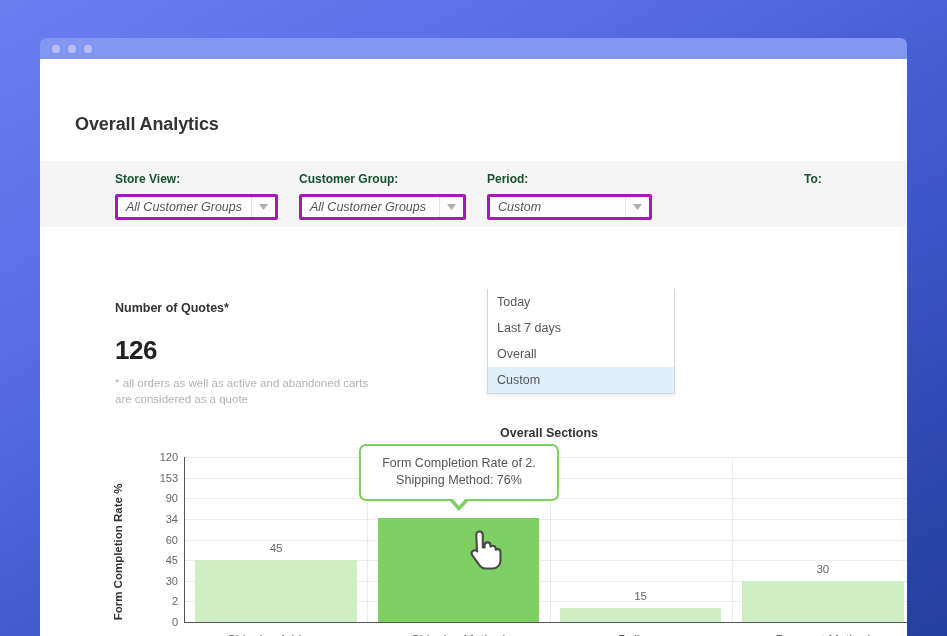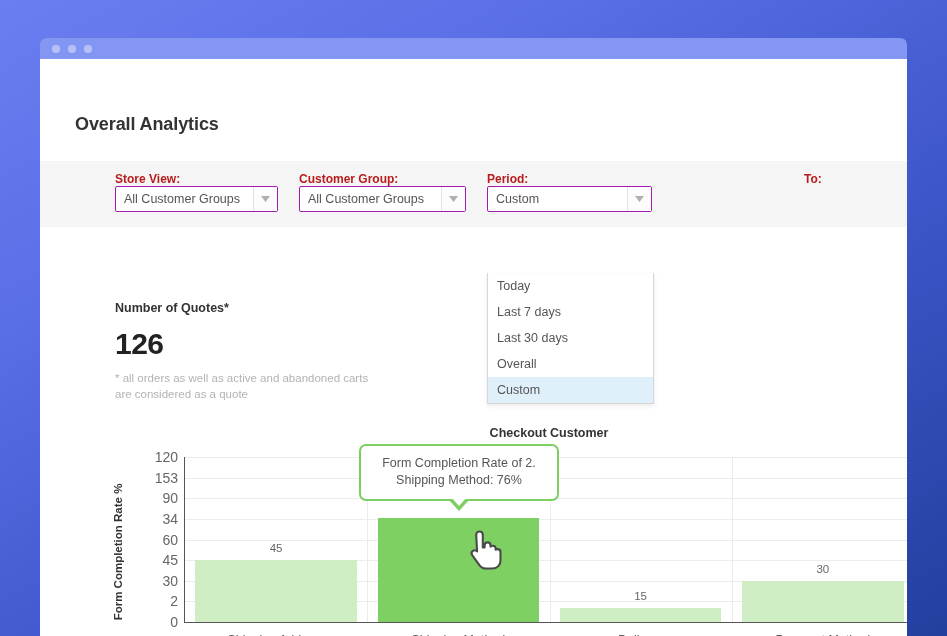--- a/index.html
+++ b/index.html
@@ -71,31 +71,32 @@
     height: 66px;
     background: #f5f5f5;
   }
   .filter {
     position: absolute;
     top: 11px;
   }
   .filter-label {
     font-size: 12px;
     font-weight: bold;
-    color: #b91c1c;
-    margin-bottom: 0;
+    color: #14532d;
+    margin-bottom: 8px;
     display: block;
   }
   .select {
     display: flex;
     height: 26px;
     background: #ffffff;
-    border: 1px solid #a21caf;
+    border: 3px solid #a21caf;
     border-radius: 2px;
     align-items: stretch;
+    font-style: italic;
   }
   .select-value {
     flex: 1;
     display: flex;
     align-items: center;
     padding: 0 8px;
     font-size: 12.5px;
     color: #555555;
     white-space: nowrap;
     overflow: hidden;
@@ -114,22 +115,22 @@
   #filter-storeview { left: 75px; width: 163px; }
   #filter-customergroup { left: 259px; width: 167px; }
   #filter-period { left: 447px; width: 165px; }
   #filter-from { left: 633px; width: 110px; }
   #filter-to { left: 764px; width: 110px; }
 
   
   #period-dropdown {
     position: absolute;
     left: 447px;
-    top: 214px;
-    width: 167px;
+    top: 230px;
+    width: 188px;
     background: #ffffff;
     border: 1px solid #d6d6d6;
     border-top: none;
     box-shadow: 0 2px 5px rgba(0,0,0,0.08);
     z-index: 40;
   }
   .dropdown-option {
     height: 26px;
     display: flex;
     align-items: center;
@@ -142,24 +143,24 @@
   }
 
   
   #kpi { position: absolute; left: 75px; top: 242px; width: 340px; }
   #kpi-label {
     font-size: 12.5px;
     font-weight: bold;
     color: #333333;
   }
   #kpi-value {
-    font-size: 30px;
+    font-size: 26px;
     font-weight: bold;
     color: #222222;
-    margin-top: 12px;
+    margin-top: 20px;
     letter-spacing: -0.5px;
   }
   #kpi-note {
     font-size: 11.5px;
     color: #b3b3b3;
     margin-top: 9px;
     line-height: 16px;
     max-width: 270px;
   }
 
@@ -211,21 +212,21 @@
     left: 0;
     width: 100%;
     height: 1px;
     background: #ececec;
   }
   .tick-label {
     position: absolute;
     right: 100%;
     margin-right: 7px;
     transform: translateY(-50%);
-    font-size: 14px;
+    font-size: 11px;
     color: #666666;
     white-space: nowrap;
   }
 
   .bar {
     position: absolute;
     bottom: 0;
     background: #d0eec4;
   }
   .bar.hovered { background: #7ed063; }
@@ -365,33 +366,32 @@
 
       <div class="filter" id="filter-to">
         <span class="filter-label">To:</span>
       </div>
 
     </div>
 
     <div id="period-dropdown">
         <div class="dropdown-option">Today</div>
         <div class="dropdown-option">Last 7 days</div>
-        <div class="dropdown-option">Last 30 days</div>
         <div class="dropdown-option">Overall</div>
         <div class="dropdown-option selected">Custom</div>
       </div>
 
     <div id="kpi">
       <div id="kpi-label">Number of Quotes*</div>
       <div id="kpi-value">126</div>
       <div id="kpi-note">* all orders as well as active and abandoned carts are considered as a quote</div>
     </div>
 
     <div id="chart">
-      <div id="chart-title">Checkout Customer</div>
+      <div id="chart-title">Overall Sections</div>
       <div id="y-axis-title">
         <span>Form Completion Rate %</span>
       </div>
       <div id="plot">
           <div class="tick-label" style="top: 165px;">0</div>
           <div class="gridline" style="top: 144.375px;"></div>
           <div class="tick-label" style="top: 144.375px;">2</div>
           <div class="gridline" style="top: 123.75px;"></div>
           <div class="tick-label" style="top: 123.75px;">30</div>
           <div class="gridline" style="top: 103.125px;"></div>

